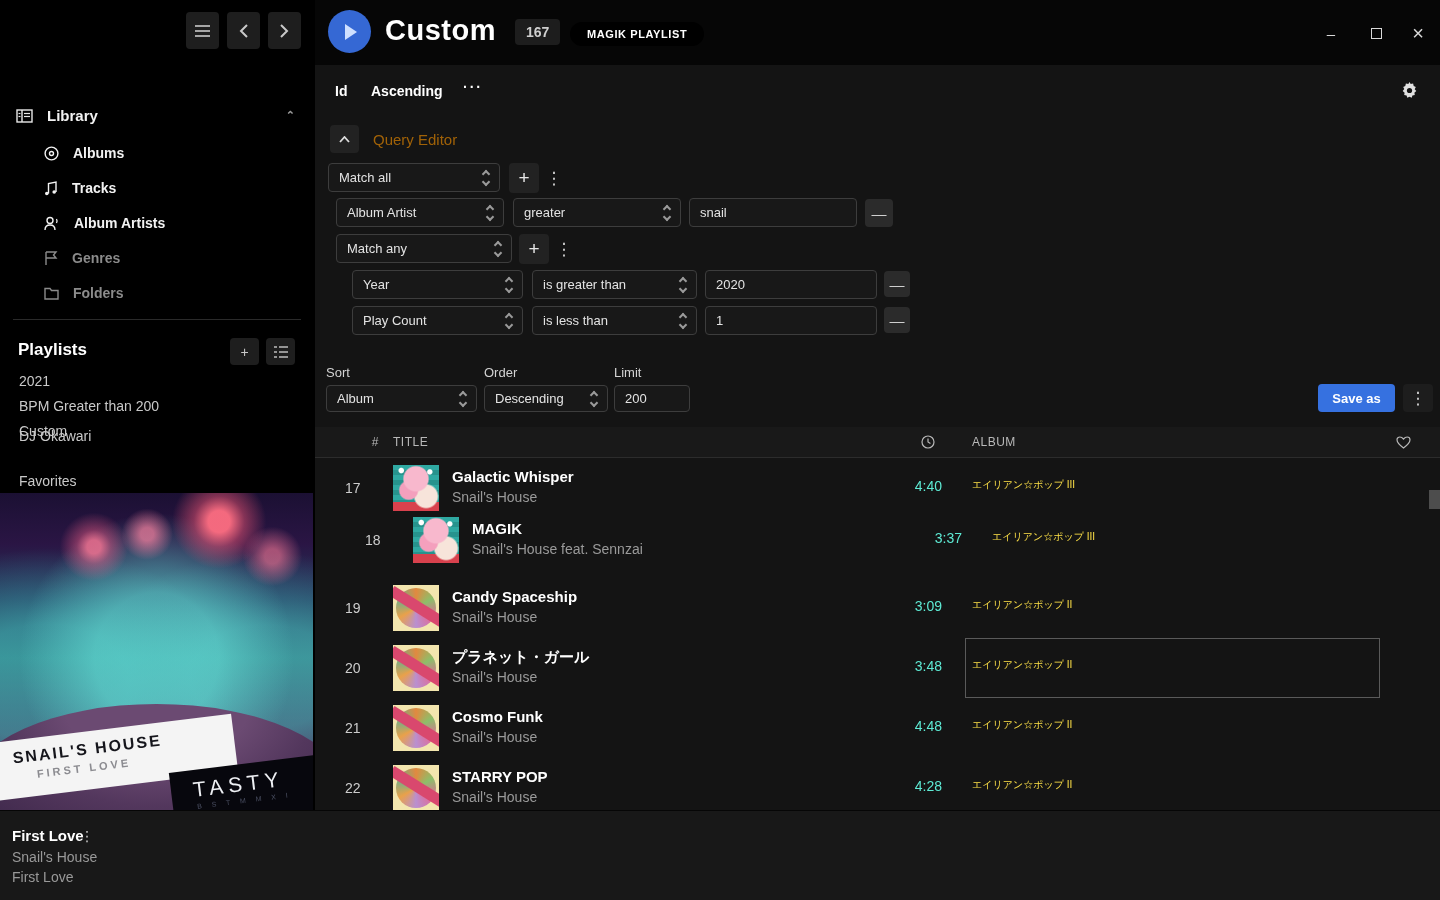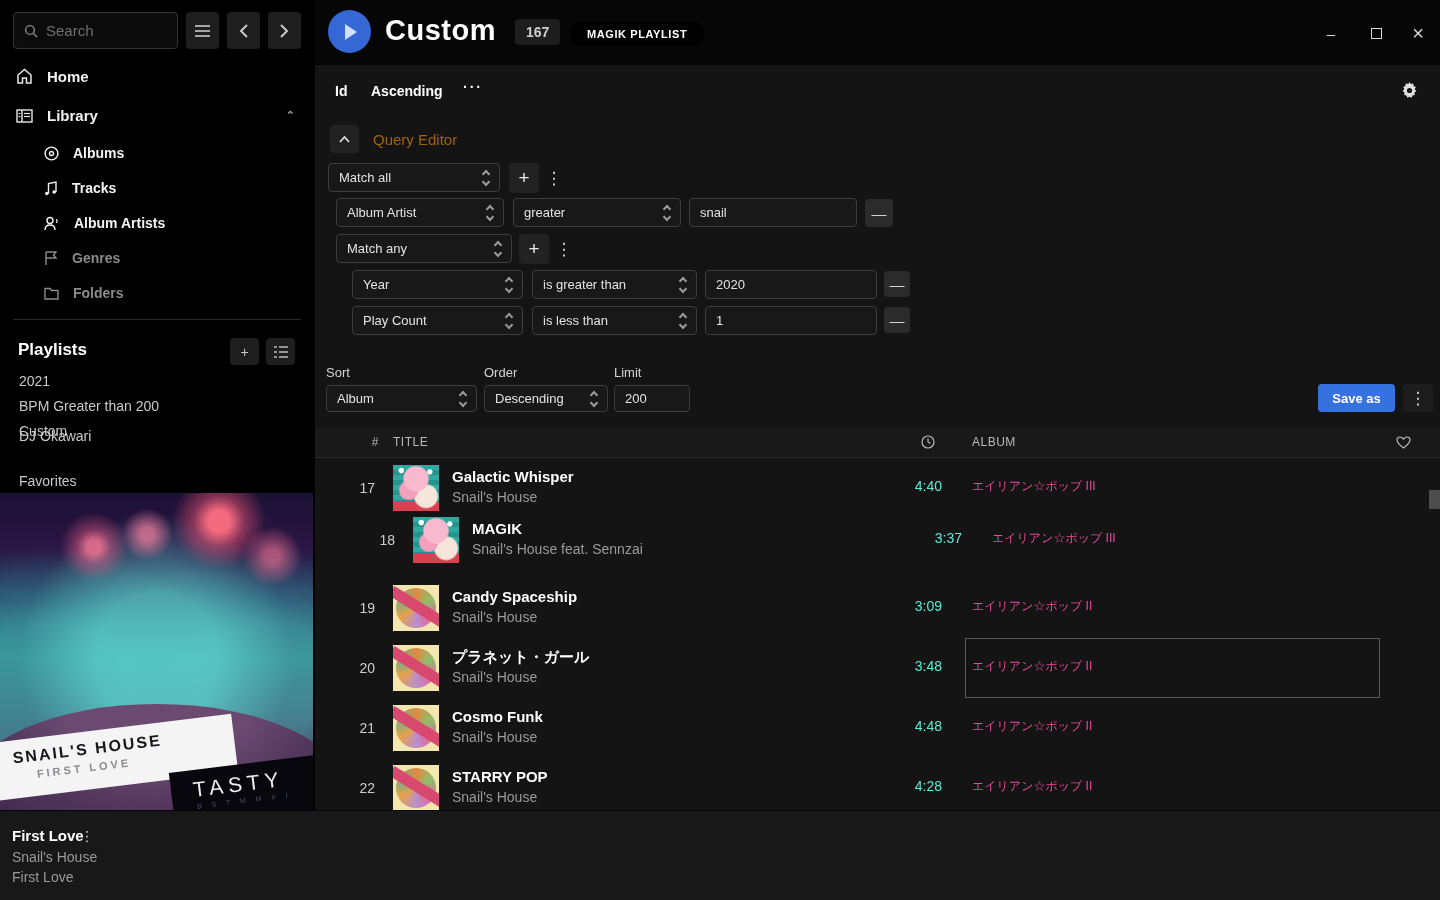--- a/index.html
+++ b/index.html
@@ -67,26 +67,26 @@
   .tinput { background:#181818; border:1px solid #3d3d3d; border-radius:4px; height:29px; display:flex; align-items:center; padding:0 10px; font-size:13px; color:#e3e3e3; }
   .kebab { color:#d5d5d5; font-size:17px; display:flex; align-items:center; justify-content:center; }
   .minus-btn { background:#2b2b2b; border-radius:4px; color:#cfcfcf; display:flex; align-items:center; justify-content:center; font-size:15px; }
   .small-label { font-size:13px; color:#d3d3d3; }
   #save-as { position:absolute; left:1003px; top:319px; width:77px; height:28px; background:#3671e0; border-radius:4px; color:#fff; font-weight:bold; font-size:13px; display:flex; align-items:center; justify-content:center; }
 
   
   #thead { position:absolute; left:0; top:362px; width:1125px; height:31px; background:#191919; border-bottom:1px solid #2c2c2c; display:flex; align-items:center; color:#b9b9b9; font-size:12px; }
   #tbody { position:absolute; left:0; top:393px; width:1125px; height:352px; overflow:hidden; }
   .trow { position:absolute; left:0; width:1125px; height:60px; }
-  .trow .num { position:absolute; left:30px; top:22px; width:30px; text-align:right; font-size:14px; color:#cdcdcd; }
+  .trow .num { position:absolute; left:30px; top:22px; width:30px; text-align:left; font-size:14px; color:#cdcdcd; }
   .trow .thumb { position:absolute; left:78px; top:7px; width:46px; height:46px; }
   .trow .t1 { position:absolute; left:137px; top:10px; font-size:15px; font-weight:bold; color:#fff; }
   .trow .t2 { position:absolute; left:137px; top:31px; font-size:14px; color:#9a9a9a; }
   .trow .dur { position:absolute; left:557px; top:20px; width:70px; text-align:right; font-size:14px; color:#5eead4; }
-  .trow .alb { position:absolute; left:657px; top:20px; font-size:12px; color:#ec4899; }
+  .trow .alb { position:absolute; left:657px; top:20px; font-size:10px; color:#fde047; }
   .trow .focus-cell { position:absolute; left:650px; top:0; width:415px; height:60px; border:1px solid #5a5a5a; display:none; }
   .trow.focused .focus-cell { display:block; }
   .art-alien3 { background:
       radial-gradient(circle at 18% 12%, #fff 0 4%, transparent 6%),
       radial-gradient(circle at 80% 15%, #fff 0 4%, transparent 6%),
       radial-gradient(circle at 50% 30%, #f8b8cd 0 30%, transparent 34%),
       radial-gradient(circle at 34% 55%, #f4a0bd 0 22%, transparent 26%),
       radial-gradient(circle at 72% 68%, #f7e4da 0 24%, transparent 28%),
       linear-gradient(180deg, transparent 80%, #d8414d 80%),
       repeating-linear-gradient(180deg, #2fa9a2 0 5px, #27938d 5px 10px); }
@@ -116,53 +116,40 @@
   <div id="count-badge">167</div>
   <div id="smart-pill">MAGIK PLAYLIST</div>
   <div class="winbtn" id="btn-min" style="left:1313px">–</div>
   <div class="winbtn" id="btn-max" style="left:1358px">
       <span></span>
     </div>
   <div class="winbtn" id="btn-close" style="left:1400px;font-size:20px">×</div>
 </div>
 
 <div id="sidebar">
-  <div id="search-box">
-    <svg width="14" height="14" viewBox="0 0 14 14">
-        <circle cx="6" cy="6" r="4.4" fill="none" stroke="#8a8a8a" stroke-width="1.4"></circle>
-        <line x1="9.4" y1="9.4" x2="13" y2="13" stroke="#8a8a8a" stroke-width="1.4"></line>
-      </svg>
-    <span class="ph">Search</span>
-  </div>
   <div class="sq-btn" style="left:186px">
     <svg width="15" height="12" viewBox="0 0 15 12">
         <g stroke="#c9c9c9" stroke-width="1.6">
           <line x1="0" y1="1" x2="15" y2="1"></line>
           <line x1="0" y1="6" x2="15" y2="6"></line>
           <line x1="0" y1="11" x2="15" y2="11"></line>
         </g>
       </svg>
   </div>
   <div class="sq-btn" style="left:227px">
     <svg width="9" height="14" viewBox="0 0 9 14">
         <polyline points="8,1 2,7 8,13" fill="none" stroke="#c9c9c9" stroke-width="2"></polyline>
       </svg>
   </div>
   <div class="sq-btn" style="left:268px">
     <svg width="9" height="14" viewBox="0 0 9 14">
         <polyline points="1,1 7,7 1,13" fill="none" stroke="#c9c9c9" stroke-width="2"></polyline>
       </svg>
   </div>
 
-  <div class="nav-item" style="top:62px">
-    <svg width="17" height="16" viewBox="0 0 17 16">
-        <path d="M2 7 L8.5 1.5 L15 7 L15 15 L10.5 15 L10.5 10 L6.5 10 L6.5 15 L2 15 Z" fill="none" stroke="#e8e8e8" stroke-width="1.5"></path>
-      </svg>
-    <span>Home</span>
-  </div>
   <div class="nav-item" style="top:101px">
     <svg width="17" height="16" viewBox="0 0 17 16">
         <rect x="1" y="3" width="15" height="12" fill="none" stroke="#e8e8e8" stroke-width="1.4"></rect>
         <line x1="6" y1="3" x2="6" y2="15" stroke="#e8e8e8" stroke-width="1.4"></line>
         <line x1="2.5" y1="6.5" x2="4.5" y2="6.5" stroke="#e8e8e8" stroke-width="1.2"></line>
         <line x1="2.5" y1="9.5" x2="4.5" y2="9.5" stroke="#e8e8e8" stroke-width="1.2"></line>
         <line x1="8" y1="6.5" x2="14" y2="6.5" stroke="#e8e8e8" stroke-width="1.2"></line>
         <line x1="8" y1="9.5" x2="14" y2="9.5" stroke="#e8e8e8" stroke-width="1.2"></line>
       </svg>
     <span>Library</span>

